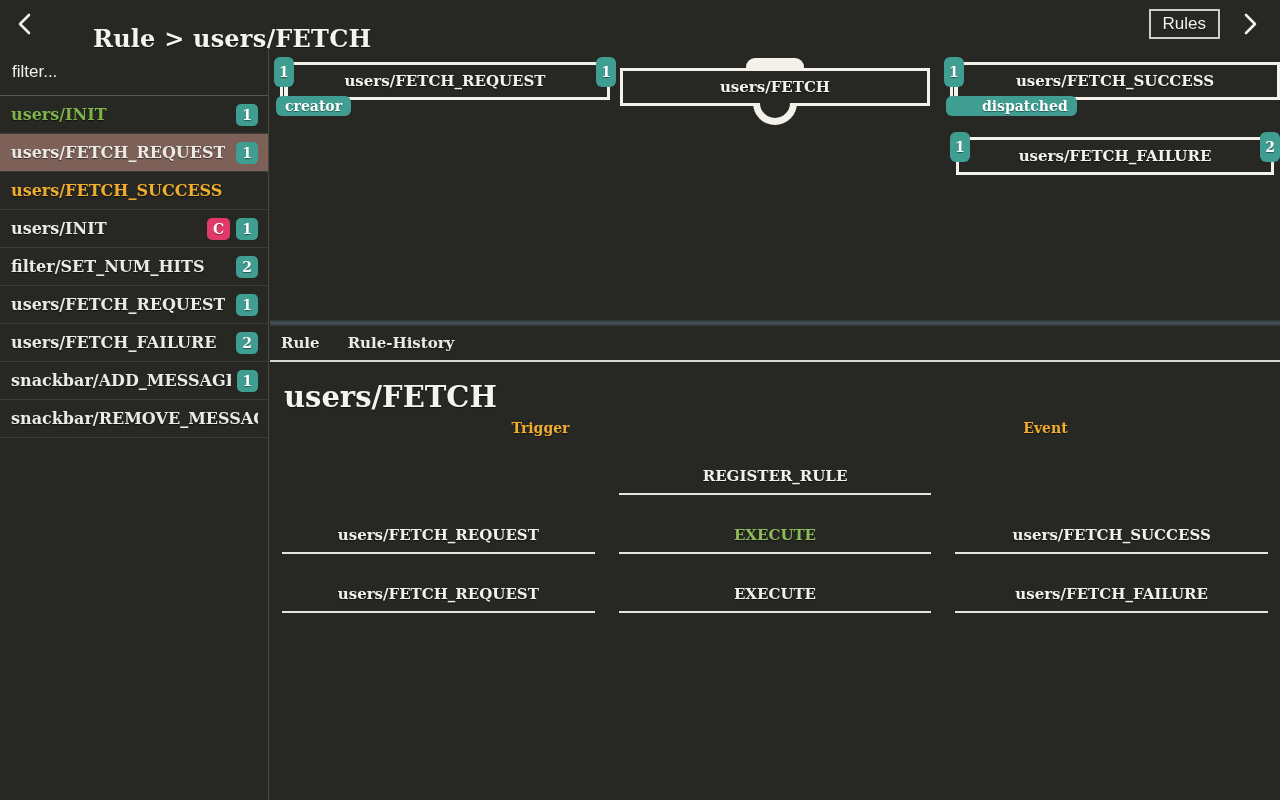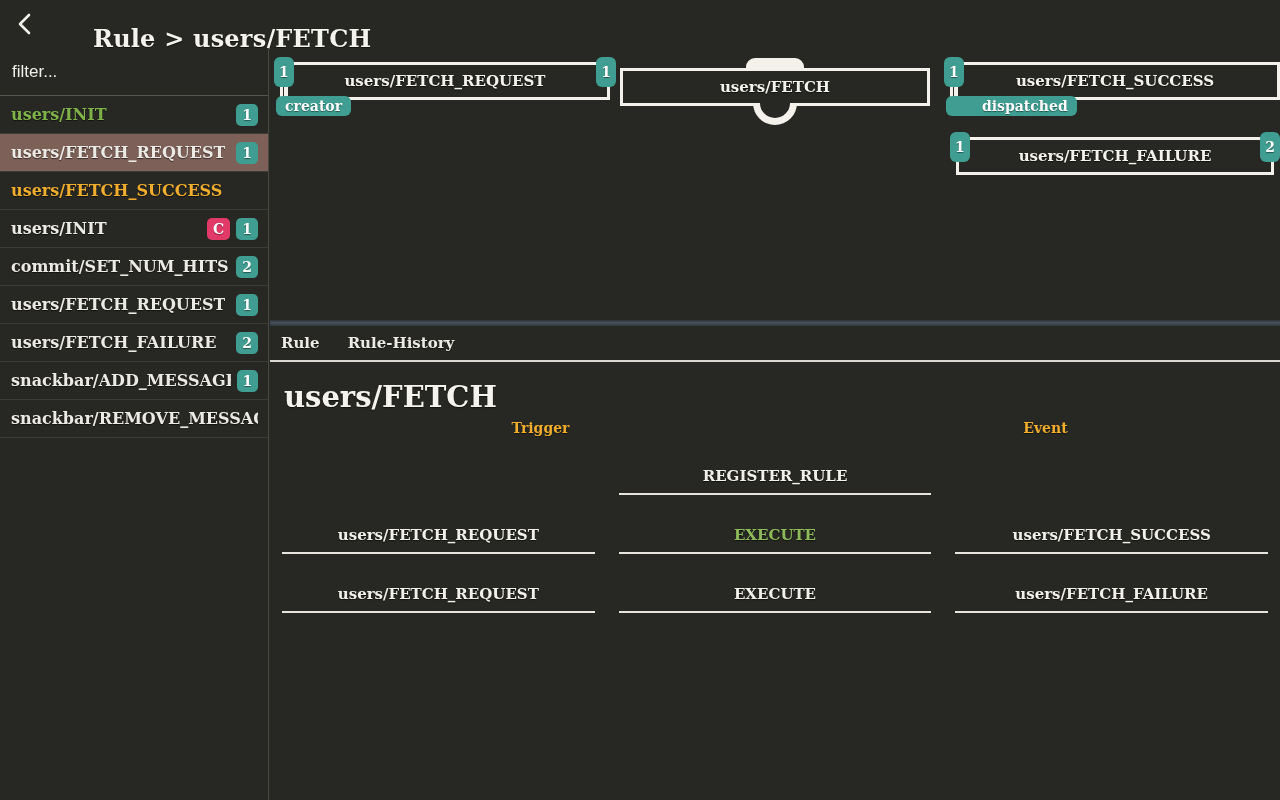--- a/index.html
+++ b/index.html
@@ -278,20 +278,30 @@
 
   <div class="header">
     <div class="nav-chevron">
       <span>
         <svg width="16" height="24" viewBox="0 0 16 24">
           <path d="M13 3 L4 12 L13 21" fill="none" stroke="#f2f0ea" stroke-width="2.6" stroke-linecap="round" stroke-linejoin="round"></path>
         </svg>
       </span>
     </div>
     <div class="title">Rule &gt; users/FETCH</div>
+    <div class="header-right">
+      <div class="rules-btn">Rules</div>
+      <div class="nav-chevron">
+        <span>
+          <svg width="16" height="24" viewBox="0 0 16 24">
+            <path d="M4 3 L13 12 L4 21" fill="none" stroke="#f2f0ea" stroke-width="2.6" stroke-linecap="round" stroke-linejoin="round"></path>
+          </svg>
+        </span>
+      </div>
+    </div>
   </div>
 
   <div class="sidebar">
     <div class="filterbar">
       <input class="filter-input" type="text" placeholder="filter..." style="">
       <div class="commit-btn">commit</div>
     </div>
     <ul class="action-list" id="action-list">
         <li class="action-item green">
           <span class="label">users/INIT</span>
@@ -307,21 +317,21 @@
           <span class="label">users/FETCH_SUCCESS</span>
           <span class="spacer"></span>
         </li>
         <li class="action-item">
           <span class="label">users/INIT</span>
           <span class="spacer"></span>
           <span class="badge tag">C</span>
           <span class="badge count">1</span>
         </li>
         <li class="action-item">
-          <span class="label">commit/SET_NUM_HITS</span>
+          <span class="label">filter/SET_NUM_HITS</span>
           <span class="spacer"></span>
           <span class="badge count">2</span>
         </li>
         <li class="action-item">
           <span class="label">users/FETCH_REQUEST</span>
           <span class="spacer"></span>
           <span class="badge count">1</span>
         </li>
         <li class="action-item">
           <span class="label">users/FETCH_FAILURE</span>

